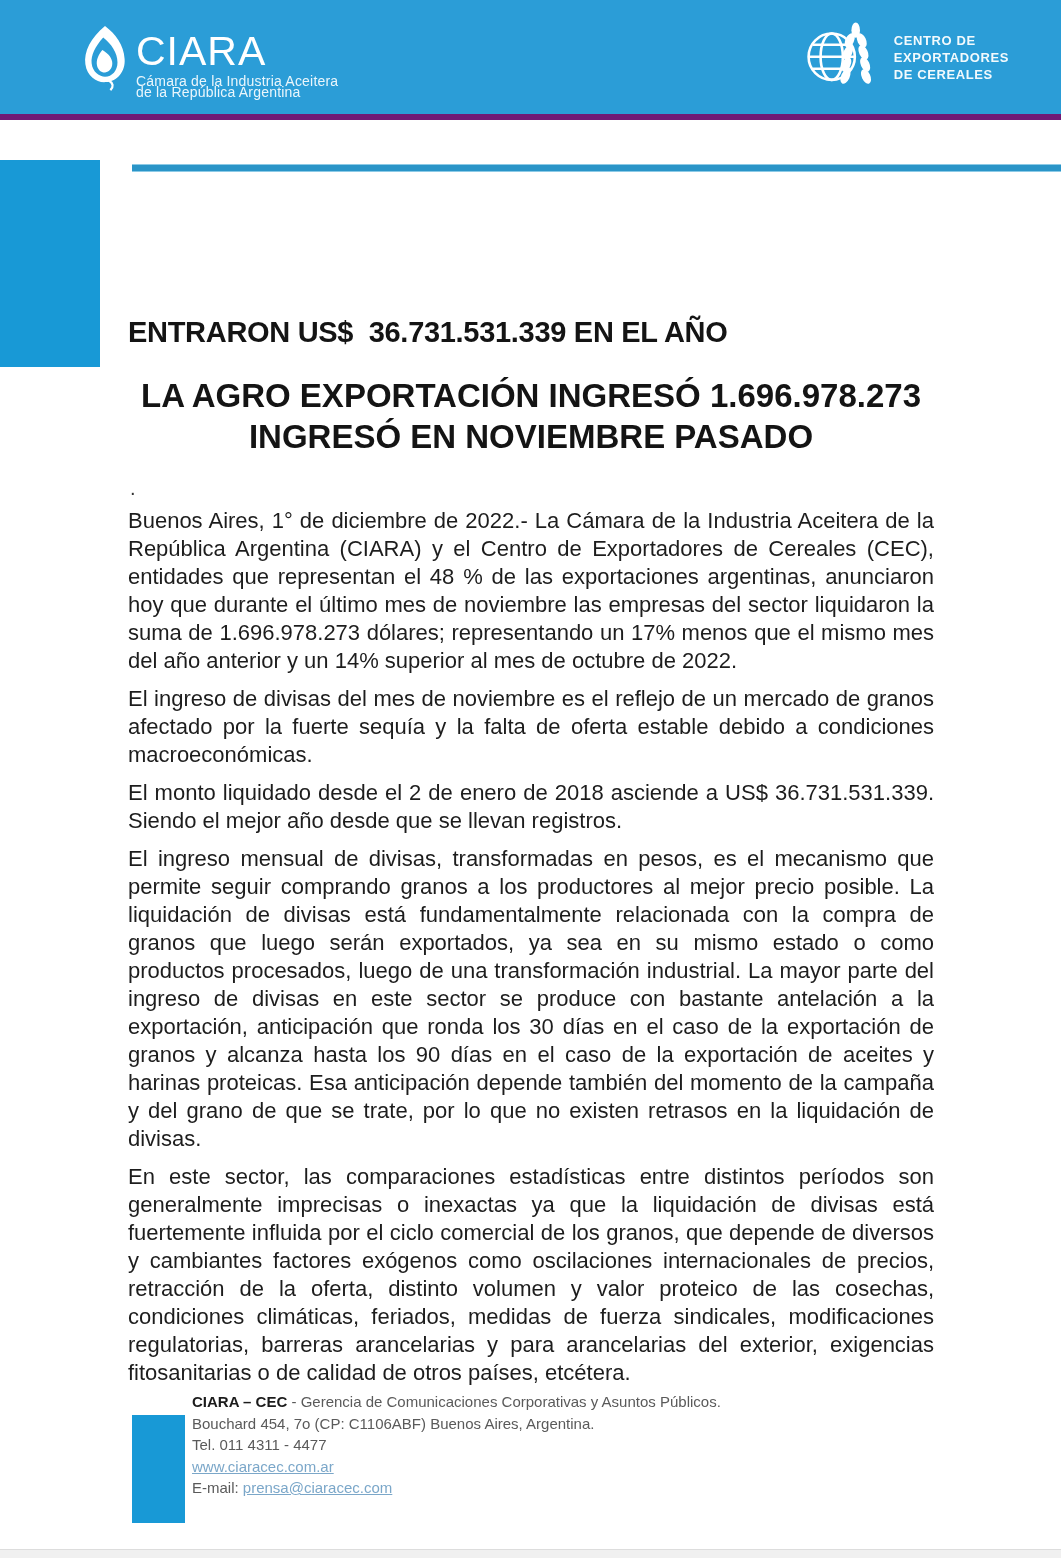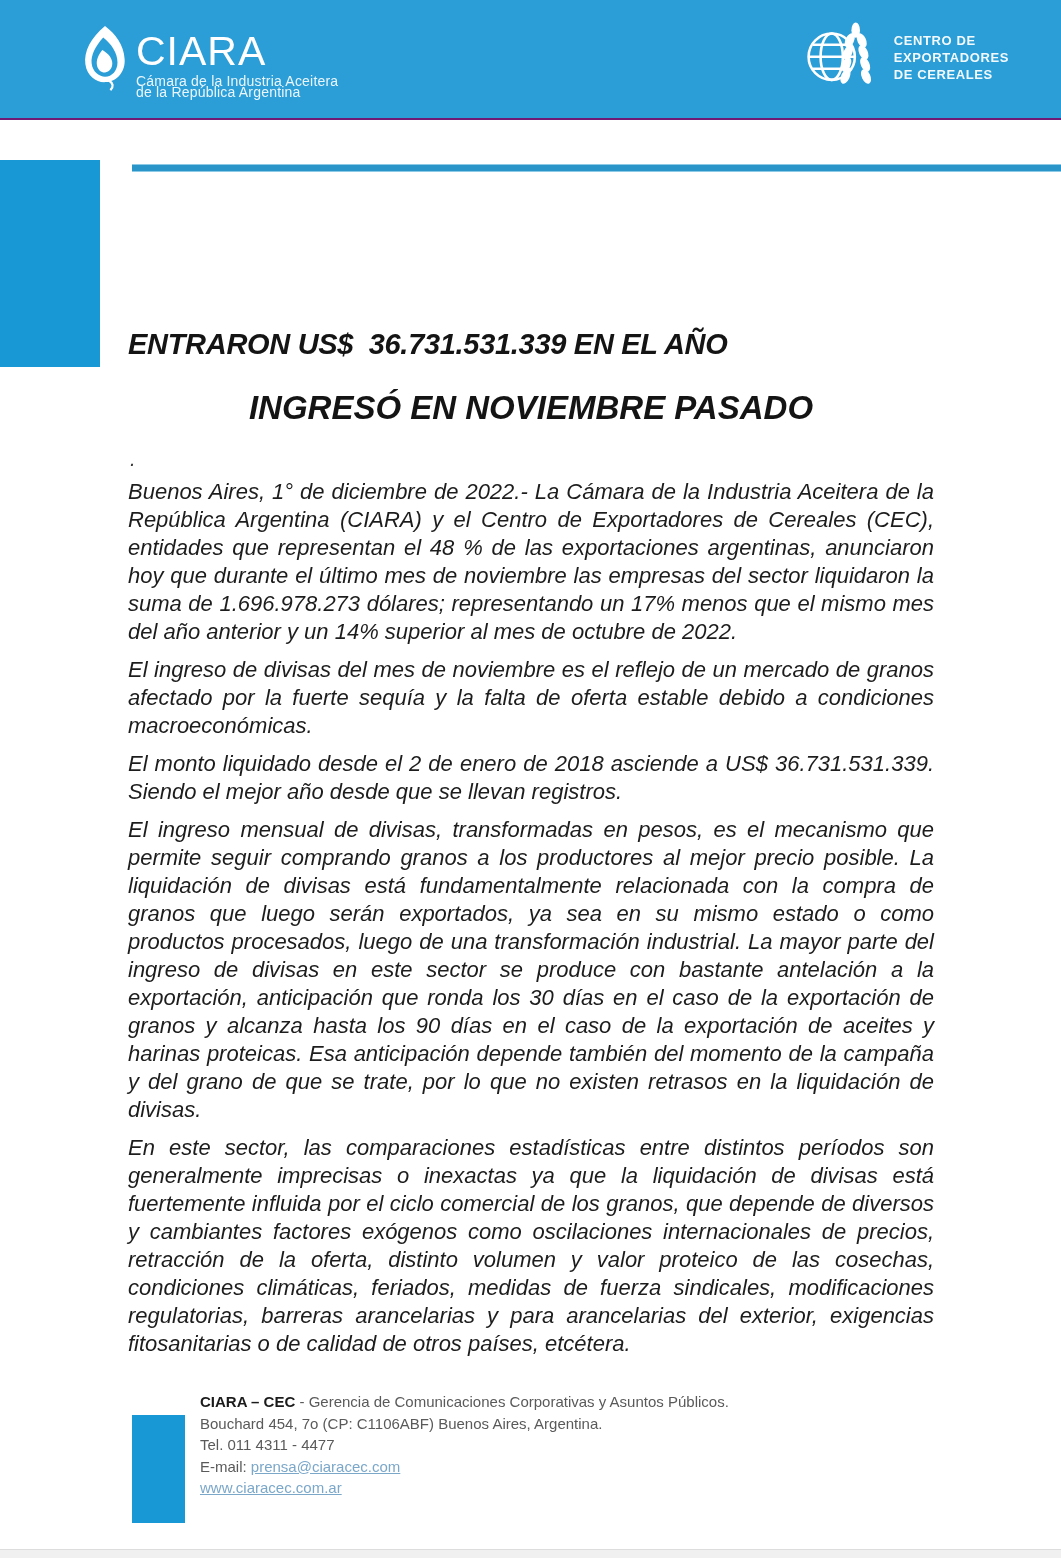--- a/index.html
+++ b/index.html
@@ -11,21 +11,21 @@
     font-family: "Liberation Sans", sans-serif;
     color: #1b1b1b;
     overflow: hidden;
   }
 
   
   .banner {
     position: absolute; left: 0; top: 0;
     width: 1061px; height: 120px;
     background: #2B9DD7;
-    border-bottom: 2px solid #701a75;
+    border-bottom: 6px solid #701a75;
     padding-left: 28px;
   }
   .ciara-logo {
     position: absolute; left: 80px; top: 25px;
     display: flex; align-items: flex-start; gap: 6px;
     color: #ffffff;
   }
   .ciara-wordmark { line-height: 1; margin-top: 6px; }
   .ciara-name {
     font-size: 41px; font-weight: normal; letter-spacing: 1px;
@@ -53,23 +53,22 @@
   }
   .divider {
     position: absolute; left: 132px; top: 165px;
     width: 929px; height: 6px;
     background: #2A95C8;
     box-shadow: 0 -1px 0 #8CCAE6, 0 1px 0 #8CCAE6;
   }
 
   
   .content {
-    position: absolute; left: 128px; top: 16px;
+    position: absolute; left: 128px; top: 4px;
     width: 806px;
-    font-style: italic;
   }
   .kicker {
     margin: 312px 0 0 0;
     font-size: 29px; font-weight: bold;
     letter-spacing: -0.3px;
     color: #141414;
   }
   .headline {
     margin: 26px 0 0 0;
     font-size: 33px; font-weight: bold;
@@ -88,21 +87,21 @@
     color: #1d1d1d;
   }
 
   
   .footer-square {
     position: absolute; left: 132px; top: 1415px;
     width: 53px; height: 108px;
     background: #1899D6;
   }
   .footer-text {
-    position: absolute; left: 200px; top: 1391px;
+    position: absolute; left: 192px; top: 1391px;
     font-size: 15px; line-height: 21.5px;
     color: #5a5a5a;
   }
   .footer-org { font-weight: bold; color: #1b1b1b; }
   .footer-link {
     color: #7BA7C9; text-decoration: underline; cursor: pointer;
   }
   .bottom-strip {
     position: absolute; left: 0; top: 1549px;
     width: 1061px; height: 9px;
@@ -161,32 +160,33 @@
     </span>
   </div>
 </header>
 
 <div class="accent-bar"></div>
 <div class="divider"></div>
 
 <main class="content">
   <h1 class="kicker">ENTRARON US$&nbsp; 36.731.531.339 EN EL AÑO</h1>
   <h2 class="headline">
+    <div>LA AGRO EXPORTACIÓN INGRESÓ 1.696.978.273</div>
     <div>INGRESÓ EN NOVIEMBRE PASADO</div>
   </h2>
   <div class="leading-dot">.</div>
   <p class="body-par">Buenos Aires, 1° de diciembre de 2022.- La Cámara de la Industria Aceitera de la República Argentina (CIARA) y el Centro de Exportadores de Cereales (CEC), entidades que representan el 48 % de las exportaciones argentinas, anunciaron hoy que durante el último mes de noviembre las empresas del sector liquidaron la suma de 1.696.978.273 dólares; representando un 17% menos que el mismo mes del año anterior y un 14% superior al mes de octubre de 2022.</p>
   <p class="body-par">El ingreso de divisas del mes de noviembre es el reflejo de un mercado de granos afectado por la fuerte sequía y la falta de oferta estable debido a condiciones macroeconómicas.</p>
   <p class="body-par">El monto liquidado desde el 2 de enero de 2018 asciende a US$ 36.731.531.339. Siendo el mejor año desde que se llevan registros.</p>
   <p class="body-par">El ingreso mensual de divisas, transformadas en pesos, es el mecanismo que permite seguir comprando granos a los productores al mejor precio posible. La liquidación de divisas está fundamentalmente relacionada con la compra de granos que luego serán exportados, ya sea en su mismo estado o como productos procesados, luego de una transformación industrial. La mayor parte del ingreso de divisas en este sector se produce con bastante antelación a la exportación, anticipación que ronda los 30 días en el caso de la exportación de granos y alcanza hasta los 90 días en el caso de la exportación de aceites y harinas proteicas. Esa anticipación depende también del momento de la campaña y del grano de que se trate, por lo que no existen retrasos en la liquidación de divisas.</p>
   <p class="body-par">En este sector, las comparaciones estadísticas entre distintos períodos son generalmente imprecisas o inexactas ya que la liquidación de divisas está fuertemente influida por el ciclo comercial de los granos, que depende de diversos y cambiantes factores exógenos como oscilaciones internacionales de precios, retracción de la oferta, distinto volumen y valor proteico de las cosechas, condiciones climáticas, feriados, medidas de fuerza sindicales, modificaciones regulatorias, barreras arancelarias y para arancelarias del exterior, exigencias fitosanitarias o de calidad de otros países, etcétera.</p>
 </main>
 
 <div class="footer-square"></div>
 <footer class="footer-text">
   <div><span class="footer-org">CIARA – CEC</span><span> - Gerencia de Comunicaciones Corporativas y Asuntos Públicos.</span></div>
   <div>Bouchard 454, 7o (CP: C1106ABF) Buenos Aires, Argentina.</div>
   <div>Tel. 011 4311 - 4477</div>
+  <div><a class="footer-link" href="#">www.ciaracec.com.ar</a></div>
   <div><span>E-mail: </span><a class="footer-link" href="#">prensa@ciaracec.com</a></div>
-  <div><a class="footer-link" href="#">www.ciaracec.com.ar</a></div>
 </footer>
 
 <div class="bottom-strip"></div>
 
 </body></html>

